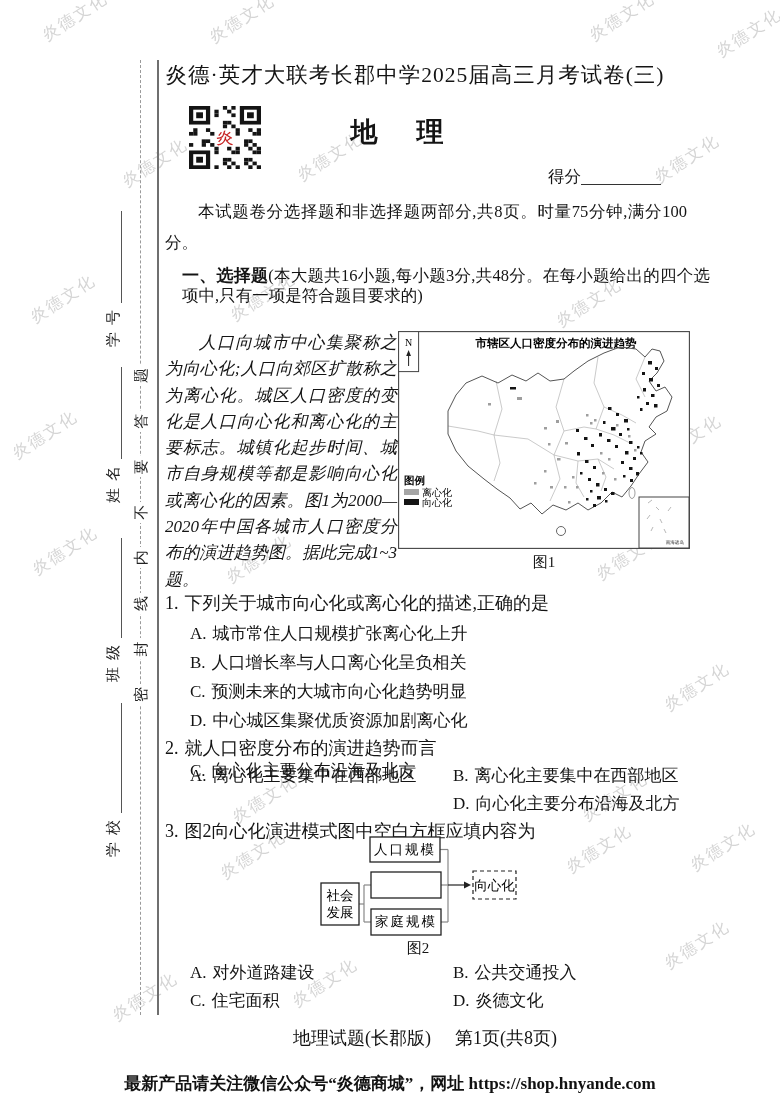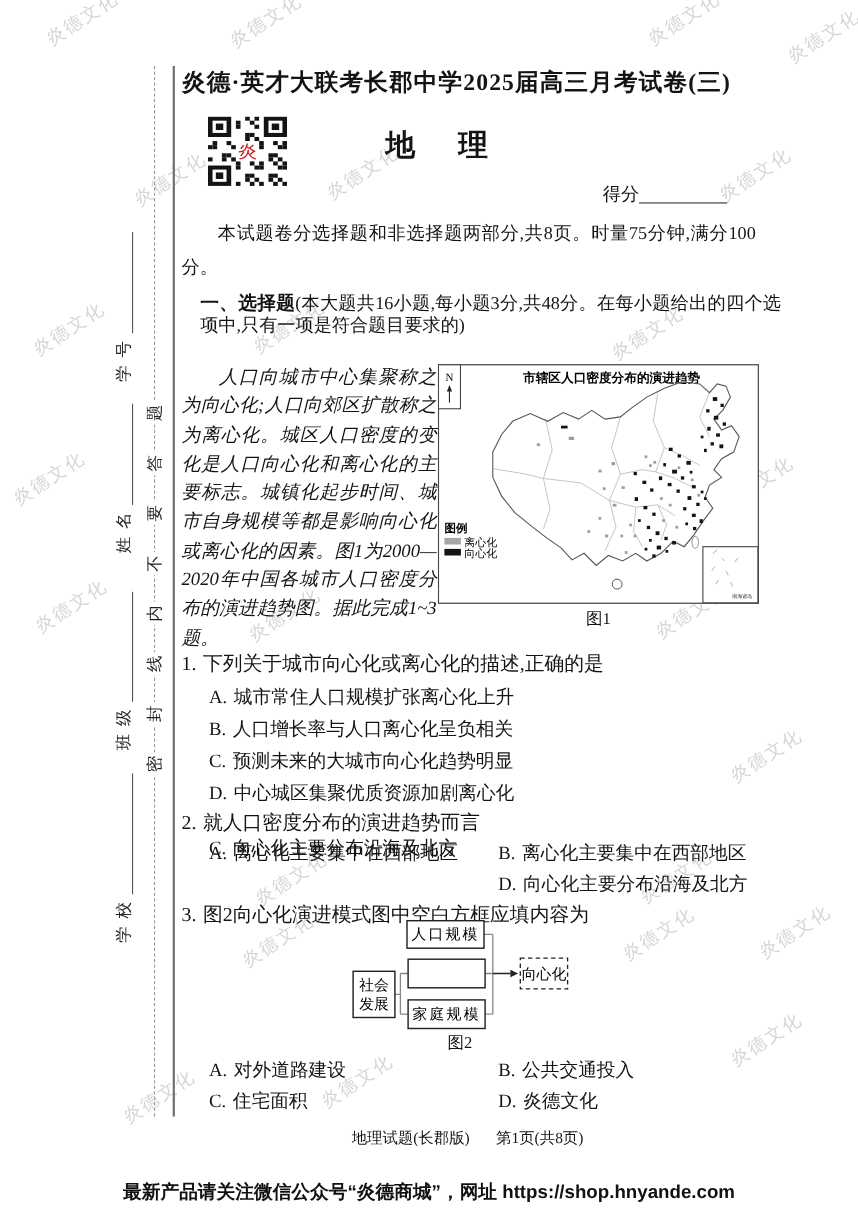--- a/index.html
+++ b/index.html
@@ -13,37 +13,37 @@
   .dash-line{position:absolute;left:140px;top:60px;height:955px;width:0;border-left:1.5px dashed #9a9a9a;z-index:1;}
   .solid-line{position:absolute;left:157px;top:60px;height:955px;width:0;border-left:2px solid #6f6f6f;z-index:1;}
   .v-field{position:absolute;height:20px;line-height:20px;transform:rotate(-90deg);
            white-space:nowrap;font-size:15px;letter-spacing:7px;color:#222;z-index:2;text-align:left;}
   .v-field .blank{display:inline-block;width:92px;height:14px;border-bottom:1.2px solid #555;vertical-align:middle;}
   .seal{position:absolute;left:-29px;top:525px;width:340px;height:20px;transform:rotate(-90deg);
         display:flex;justify-content:space-between;z-index:2;font-size:15px;color:#222;}
   .seal-ch{background:#fff;padding:0 3px;line-height:20px;}
   
   .content{z-index:3;}
-  .exam-title{left:165px;top:60px;width:500px;text-align:center;font-size:21.5px;font-weight:bold;letter-spacing:1px;}
+  .exam-title{left:165px;top:60px;width:500px;text-align:center;font-size:21.5px;font-weight:normal;letter-spacing:1px;}
   .subject{left:165px;top:114px;width:470px;text-align:center;font-size:27px;font-weight:bold;letter-spacing:6px;}
   .score{left:548px;top:166px;font-size:16.5px;font-weight:normal;}
   .score-line{display:inline-block;width:80px;border-bottom:1.4px solid #333;height:16px;vertical-align:-3px;}
   .intro{left:165px;top:196px;width:522px;font-size:16.5px;line-height:31px;text-indent:2em;text-align:justify;}
   .sec{left:182px;top:266px;width:528px;font-size:16.5px;line-height:20px;text-align:justify;}
   .sec b{font-size:17px;}
   .passage{left:165px;top:330px;width:232px;font-size:17px;line-height:26.3px;text-align:justify;text-indent:2em;font-style:italic;}
   .fig-caption{text-align:center;font-size:15px;}
   .q{font-size:18px;line-height:22px;white-space:nowrap;}
   .q .key{margin-right:6px;}
   .opt{font-size:17px;line-height:22px;white-space:nowrap;}
   .opt .key{margin-right:6px;}
-  .footer{left:165px;top:1026px;width:520px;text-align:center;font-size:14px;}
+  .footer{left:165px;top:1026px;width:520px;text-align:center;font-size:18px;}
   .footer span{margin:0 12px;}
   .promo{left:0;top:1072px;width:780px;text-align:center;font-size:17px;font-weight:bold;
-         font-family:Liberation Sans, sans-serif;color:#111;}
+         font-family:Liberation Serif, serif;color:#111;}
   svg text{font-family:"Liberation Serif","DejaVu Serif",serif;}
 </style>
 </head>
 <body>
 
 <span class="wm" style="left:38px;top:6px">炎德文化</span>
 <span class="wm" style="left:205px;top:8px">炎德文化</span>
 <span class="wm" style="left:585px;top:6px">炎德文化</span>
 <span class="wm" style="left:712px;top:22px">炎德文化</span>
 <span class="wm" style="left:118px;top:152px">炎德文化</span>

